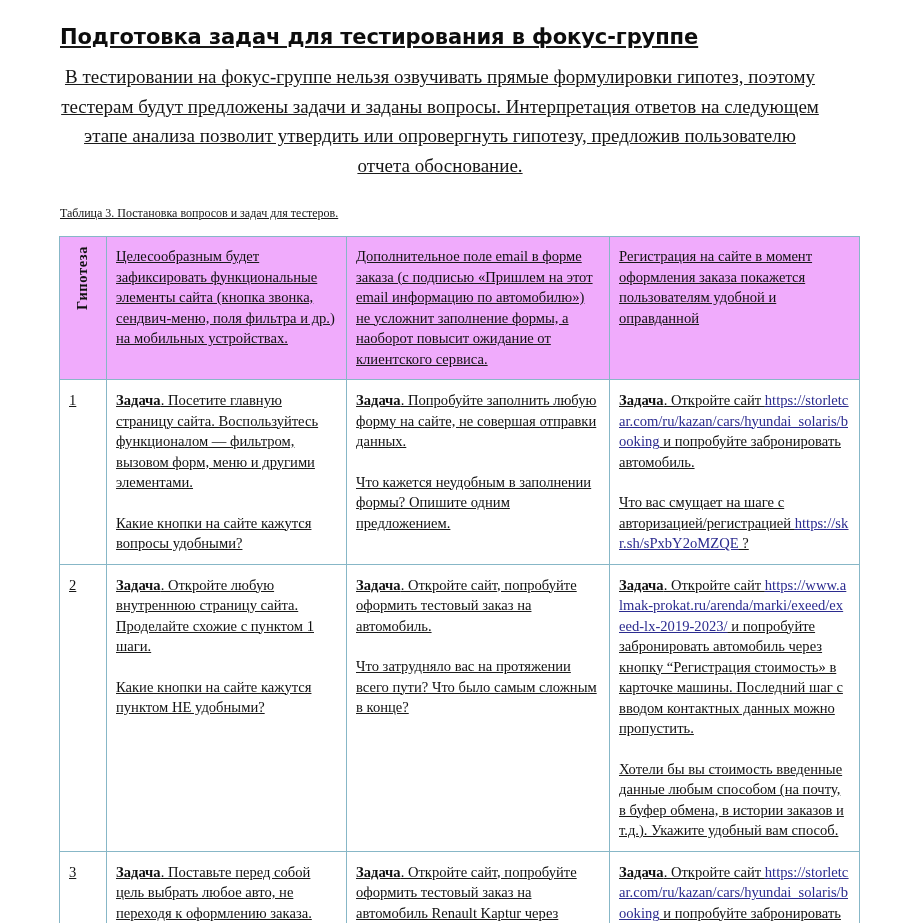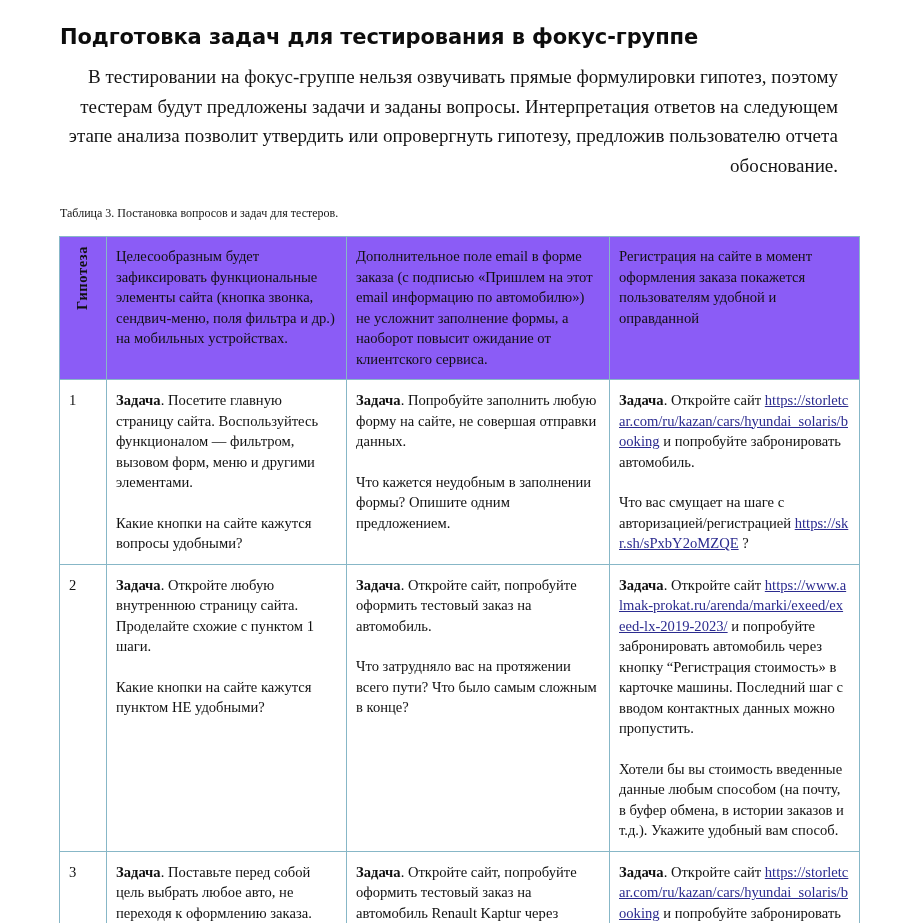--- a/index.html
+++ b/index.html
@@ -12,35 +12,36 @@
     height: 923px;
     overflow: hidden;
     font-family: "Liberation Serif", "DejaVu Serif", serif;
     color: #1a1a1a;
   }
   .page {
     width: 908px;
     height: 923px;
     position: relative;
     box-sizing: border-box;
-    padding: 14px 38px 0 57px;
+    padding: 14px 56px 0 57px;
+    text-decoration: underline;
   }
   .doc-title {
     font-family: "DejaVu Sans", "Liberation Sans", sans-serif;
     font-size: 21px;
     font-weight: bold;
     line-height: 30px;
     letter-spacing: -0.1px;
     color: #0d0d0d;
     margin: 8px 0 10px 3px;
   }
   .intro {
     font-size: 19px;
     line-height: 29.5px;
-    text-align: right;
+    text-align: center;
     margin: 0 32px 0 3px;
     color: #151515;
   }
   .table-caption {
     font-size: 12px;
     line-height: 22px;
     margin: 22px 0 12px 3px;
     color: #151515;
   }
   table.q-table {
@@ -57,21 +58,21 @@
     line-height: 20.5px;
     color: #111111;
   }
   
   col.c-num   { width: 47px; }
   col.c-one   { width: 240px; }
   col.c-two   { width: 263px; }
   col.c-three { width: 250px; }
 
   tr.header-row td {
-    background: #8b5cf6;
+    background: #f0abfc;
     padding-top: 9px;
   }
   td.hyp-cell {
     background: #ffffff;
     text-align: center;
     vertical-align: middle;
     padding: 0;
   }
   .vertical-label {
     writing-mode: vertical-rl;

